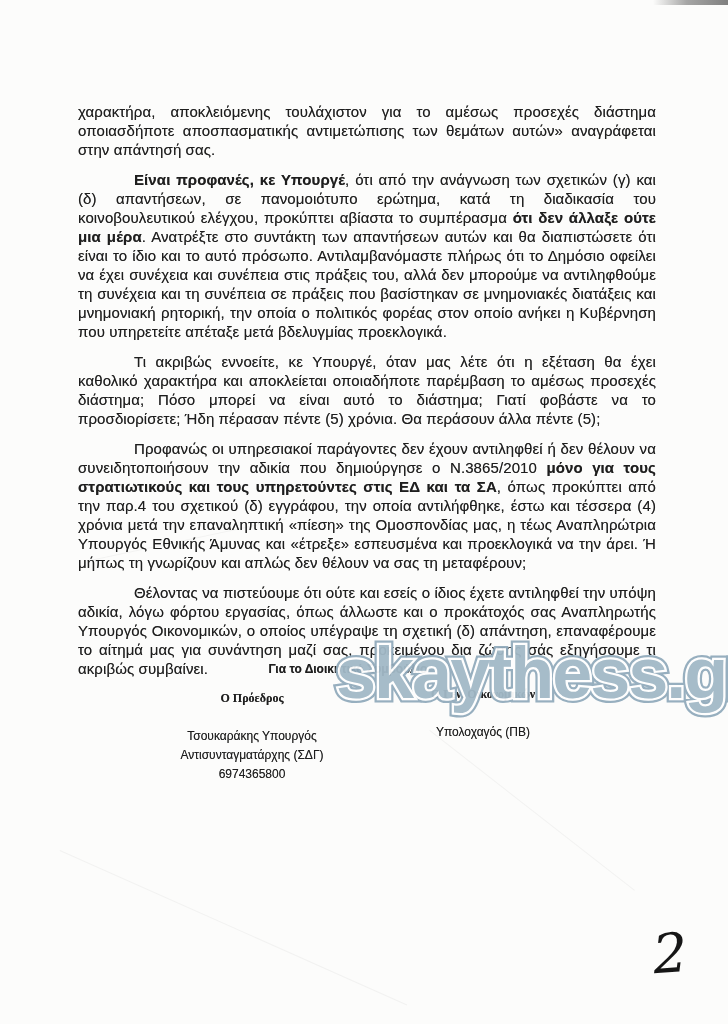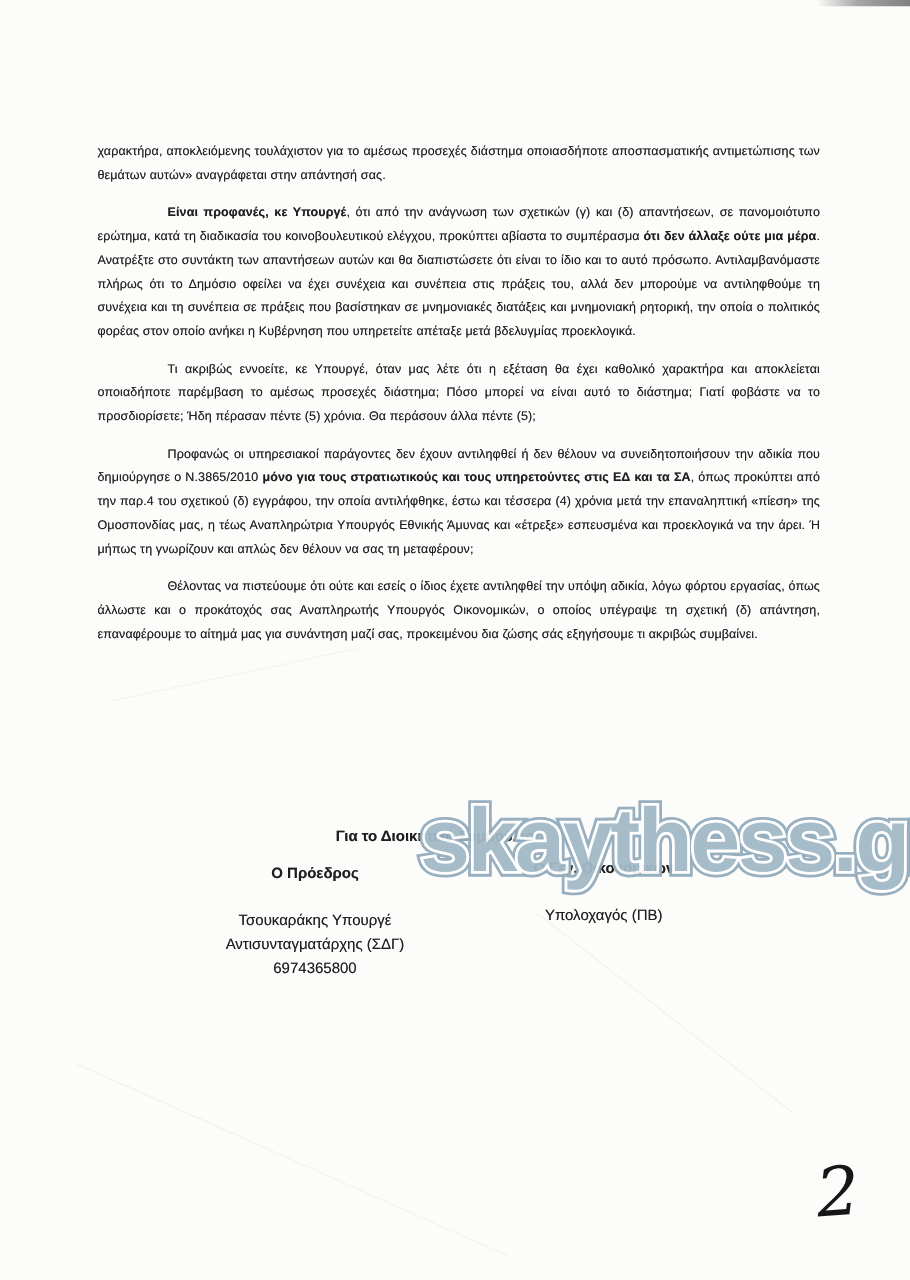--- a/index.html
+++ b/index.html
@@ -12,35 +12,35 @@
   .artifact-top-right {
     position:absolute; top:0; right:0; width:75px; height:5px;
     background:linear-gradient(90deg, rgba(70,70,70,0), rgba(60,60,60,0.45) 45%, rgba(45,45,45,0.6));
   }
   .crease { position:absolute; height:1px; background:rgba(80,80,80,0.06); transform-origin:left top; }
   .crease.c1 { left:60px; top:850px; width:380px; transform:rotate(24deg); }
   .crease.c2 { left:430px; top:730px; width:260px; transform:rotate(38deg); }
   .crease.c3 { left:90px; top:560px; width:200px; transform:rotate(-12deg); background:rgba(80,80,80,0.05); }
 
   .content {
-    position:absolute; left:78px; top:112px; width:578px;
-    text-align:justify; font-size:10px; line-height:19px; letter-spacing:0.1px;
+    position:absolute; left:78px; top:102px; width:578px;
+    text-align:justify; font-size:15px; line-height:19px; letter-spacing:0.1px;
     text-shadow:0 0 0.4px rgba(20,20,20,0.55);
   }
   .para { margin:0 0 11px 0; text-indent:56px; }
   .para.first { text-indent:0; }
   .b, .para .b { font-weight:bold;margin-top:24px; }
 
   .closing { position:absolute; left:78px; top:662px; width:540px; font-size:12px;
     text-shadow:0 0 0.4px rgba(20,20,20,0.55); }
   .closing-heading { text-align:center; font-weight:bold; }
   .sig-row { display:flex; margin-top:13px; padding-left:64px; gap:11px; }
   .sig-col { width:220px; text-align:center; line-height:19px; }
   .sig-col.right { transform:translateY(-4px); }
-  .sig-title { font-weight:bold; margin-bottom:19px; }
+  .sig-title { font-weight:bold; margin-bottom:19px;font-family:Liberation Serif, serif; }
 
   .watermark {
     position:absolute; left:336px; top:628px; width:520px; height:95px;
     z-index:5; pointer-events:none; opacity:0.95;
   }
   .wm {
     position:absolute; left:0; top:0; white-space:nowrap;
     font-family:"Liberation Sans", sans-serif; font-weight:bold;
     font-size:72px; letter-spacing:-2px; line-height:90px;
   }
@@ -70,21 +70,21 @@
     <p class="para"><span>Τι ακριβώς εννοείτε, κε Υπουργέ, όταν μας λέτε ότι η εξέταση θα έχει καθολικό χαρακτήρα και αποκλείεται οποιαδήποτε παρέμβαση το αμέσως προσεχές διάστημα; Πόσο μπορεί να είναι αυτό το διάστημα; Γιατί φοβάστε να το προσδιορίσετε; Ήδη πέρασαν πέντε (5) χρόνια. Θα περάσουν άλλα πέντε (5);</span></p>
     <p class="para"><span>Προφανώς οι υπηρεσιακοί παράγοντες δεν έχουν αντιληφθεί ή δεν θέλουν να συνειδητοποιήσουν την αδικία που δημιούργησε ο Ν.3865/2010 </span><span class="b">μόνο για τους στρατιωτικούς και τους υπηρετούντες στις ΕΔ και τα ΣΑ</span><span>, όπως προκύπτει από την παρ.4 του σχετικού (δ) εγγράφου, την οποία αντιλήφθηκε, έστω και τέσσερα (4) χρόνια μετά την επαναληπτική «πίεση» της Ομοσπονδίας μας, η τέως Αναπληρώτρια Υπουργός Εθνικής Άμυνας και «έτρεξε» εσπευσμένα και προεκλογικά να την άρει. Ή μήπως τη γνωρίζουν και απλώς δεν θέλουν να σας τη μεταφέρουν;</span></p>
     <p class="para"><span>Θέλοντας να πιστεύουμε ότι ούτε και εσείς ο ίδιος έχετε αντιληφθεί την υπόψη αδικία, λόγω φόρτου εργασίας, όπως άλλωστε και ο προκάτοχός σας Αναπληρωτής Υπουργός Οικονομικών, ο οποίος υπέγραψε τη σχετική (δ) απάντηση, επαναφέρουμε το αίτημά μας για συνάντηση μαζί σας, προκειμένου δια ζώσης σάς εξηγήσουμε τι ακριβώς συμβαίνει.</span></p>
   </div>
 
   <div class="closing">
     <div class="closing-heading">Για το Διοικητικό Συμβούλιο</div>
     <div class="sig-row">
       <div class="sig-col left">
         <div class="sig-title">Ο Πρόεδρος</div>
-        <div class="sig-name">Τσουκαράκης Υπουργέ</div>
+        <div class="sig-name">Τσουκαράκης Υπουργός</div>
         <div class="sig-rank">Αντισυνταγματάρχης (ΣΔΓ)</div>
         <div class="sig-phone">6974365800</div>
       </div>
       <div class="sig-col right">
         <div class="sig-title">Ο Γεν. Οικονομικών</div>
         <div class="sig-rank">Υπολοχαγός (ΠΒ)</div>
       </div>
     </div>
   </div>
 

